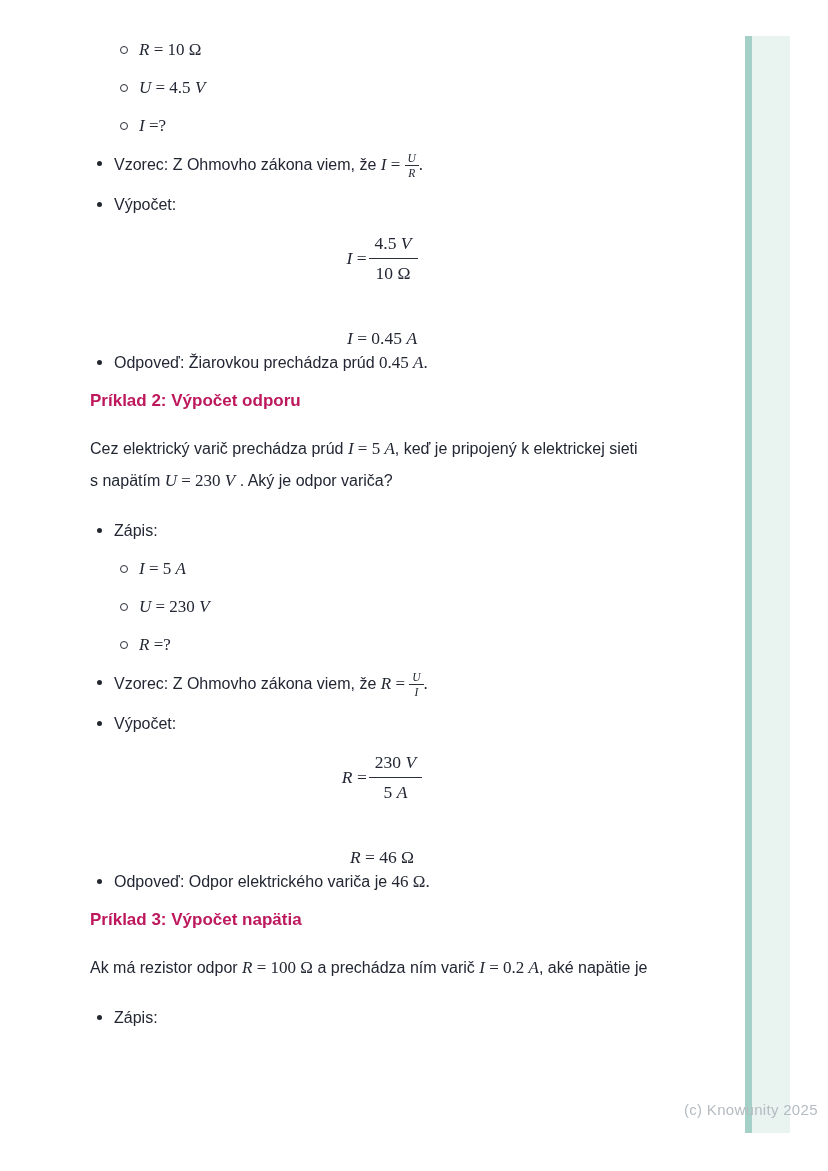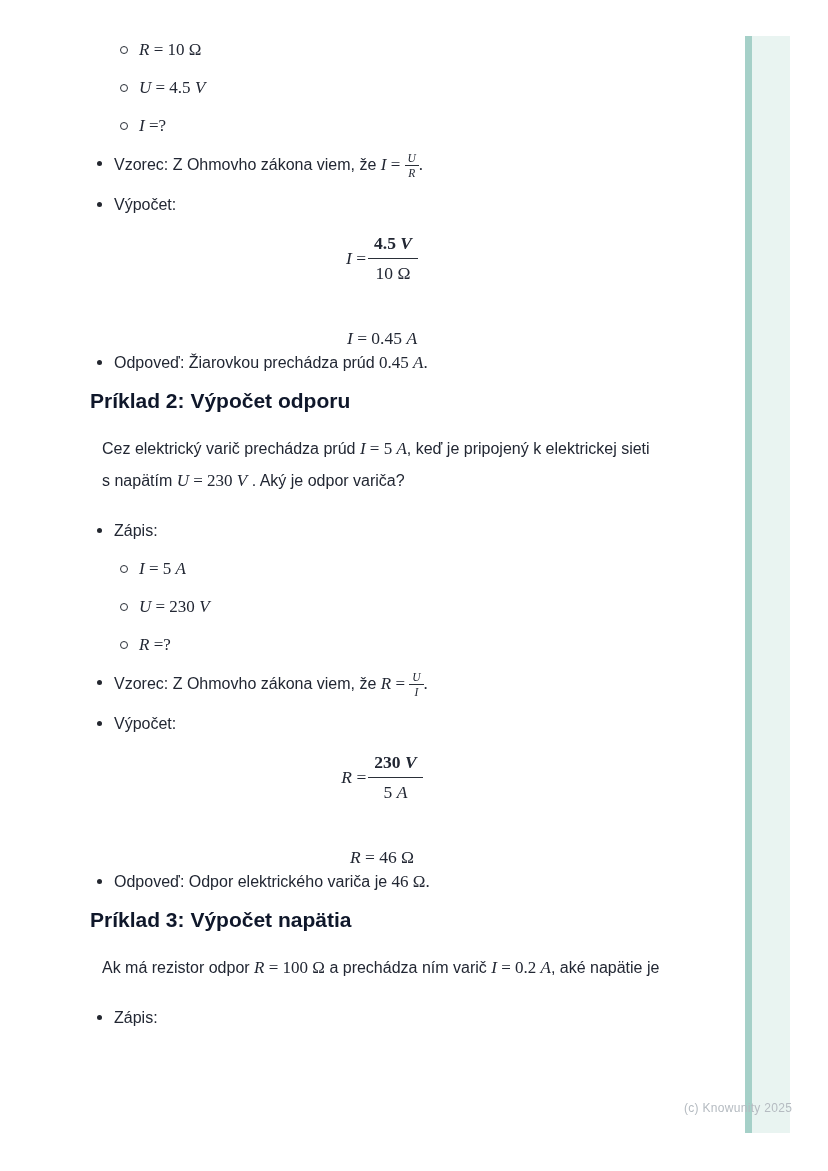--- a/index.html
+++ b/index.html
@@ -13,48 +13,48 @@
   .accent-panel{
     position:absolute;left:752px;top:36px;width:38px;height:1097px;
     z-index:0;
   }
   .accent-stripe{
     position:absolute;left:745px;top:36px;width:7px;height:1097px;
     z-index:0;
   }
   .watermark{
     position:absolute;left:684px;top:1101px;z-index:2;
-    font-size:12px;letter-spacing:.3px;color:#b5bbc1;
+    font-size:15px;letter-spacing:.3px;color:#b5bbc1;
     white-space:nowrap;
   }
   .content{
     position:relative;z-index:1;
     padding:38px 0 0 90px;width:600px;
     font-size:16px;line-height:24px;
   }
   
   .li{display:flex;align-items:flex-start;margin-bottom:14px;}
   .mk{flex:0 0 auto;margin-top:9px;}
   .mk1{width:5px;height:5px;border-radius:50%;background:#23272f;margin-left:7px;margin-right:12px;}
   .mk2{width:6px;height:6px;border-radius:50%;border:1.5px solid #2a2f38;background:transparent;margin-left:30px;margin-right:11px;margin-top:8px;}
   .txt{flex:1 1 auto;}
   
   .bd{font-weight:400;}
   .m{font-family:"Liberation Serif","DejaVu Serif",serif;font-size:17px;}
   .it{font-style:italic;}
   
-  .heading{font-size:21px;font-weight:700;color:#0f172a;margin:12px 0 20px 0;}
-  .para{line-height:32px;margin:0 0 22px 12px;}
+  .heading{font-size:17px;font-weight:700;color:#be185d;margin:12px 0 20px 0;}
+  .para{line-height:32px;margin:0 0 22px 0;}
   
   .formula{display:flex;justify-content:center;align-items:center;width:584px;}
   .formula .m{font-size:17.5px;}
   .ffrac{margin:12px 0 0 0;}
   .fline{margin:40px 0 0 0;}
   .frac{display:inline-block;text-align:center;vertical-align:middle;margin-left:2px;}
-  .frac .num{display:block;padding:0 6px 2px 6px;line-height:24px;font-weight:bold;}
+  .frac .num{display:block;padding:0 6px 2px 6px;line-height:24px;}
   .frac .den{display:block;border-top:1.2px solid #2a2f38;padding:2px 6px 0 6px;line-height:24px;}
   
   .sfrac{display:inline-block;text-align:center;vertical-align:-7px;line-height:1.05;
          font-family:"Liberation Serif","DejaVu Serif",serif;font-size:11.5px;}
   .sfrac .num{display:block;padding:0 3px 1px 3px;}
   .sfrac .den{display:block;border-top:1px solid #2a2f38;padding:1px 3px 0 3px;}
   .sp-after-formula{}
 </style>
 </head>
 <body>

